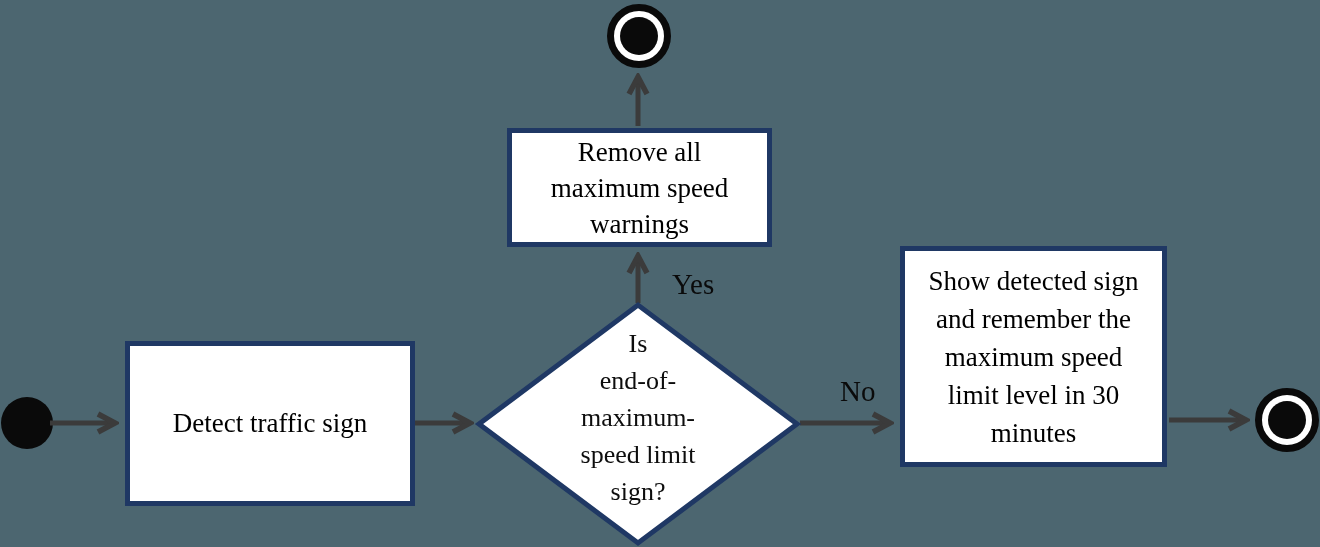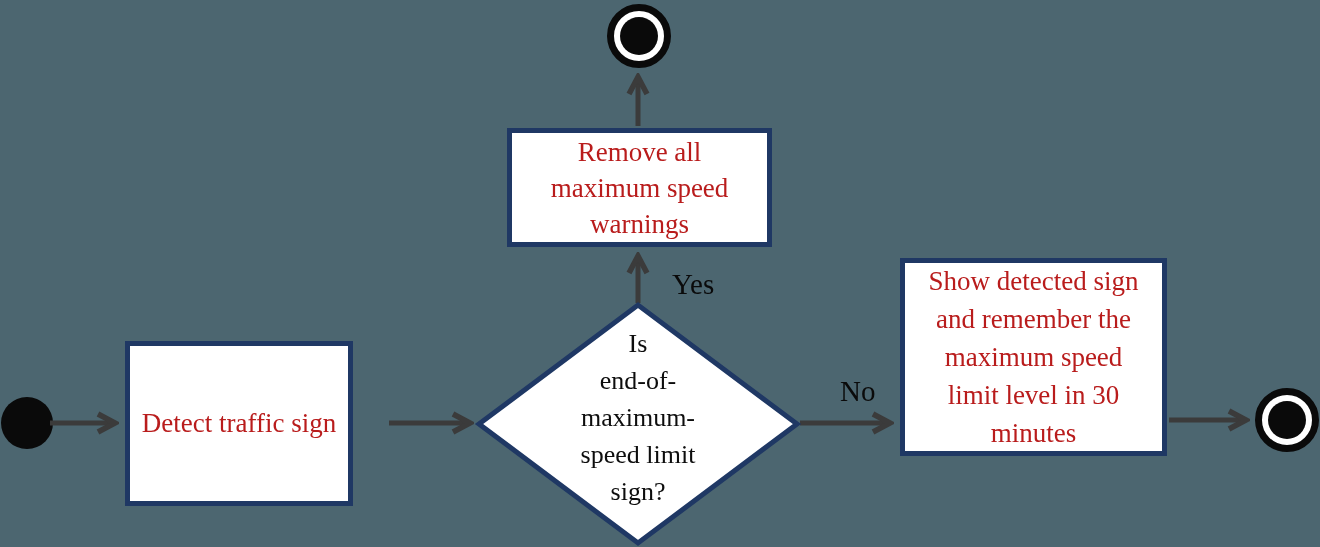--- a/index.html
+++ b/index.html
@@ -24,31 +24,31 @@
   }
   .action-box {
     position: absolute;
     box-sizing: border-box;
     background: #FFFFFF;
     border: 5px solid #1F3864;
     display: flex;
     align-items: center;
     justify-content: center;
     text-align: center;
-    color: #b91c1c;
+    color: #000000;
   }
   .action-box .label {
     white-space: pre-line;
     font-size: 27px;
     line-height: 37px;
   }
-  .box-detect { left: 125px; top: 341px; width: 228px; height: 165px; }
+  .box-detect { left: 125px; top: 341px; width: 290px; height: 165px; }
   .box-remove { left: 507px; top: 128px; width: 265px; height: 119px; }
   .box-remove .label { line-height: 36px; }
-  .box-show   { left: 900px; top: 258px; width: 267px; height: 198px; }
+  .box-show   { left: 900px; top: 246px; width: 267px; height: 221px; }
   .box-show .label { line-height: 38px; }
   .decision-label {
     position: absolute;
     left: 519px; top: 325px; width: 238px; height: 200px;
     display: flex;
     justify-content: center;
     text-align: center;
     color: #0D0D0D;
   }
   .decision-label .label {

